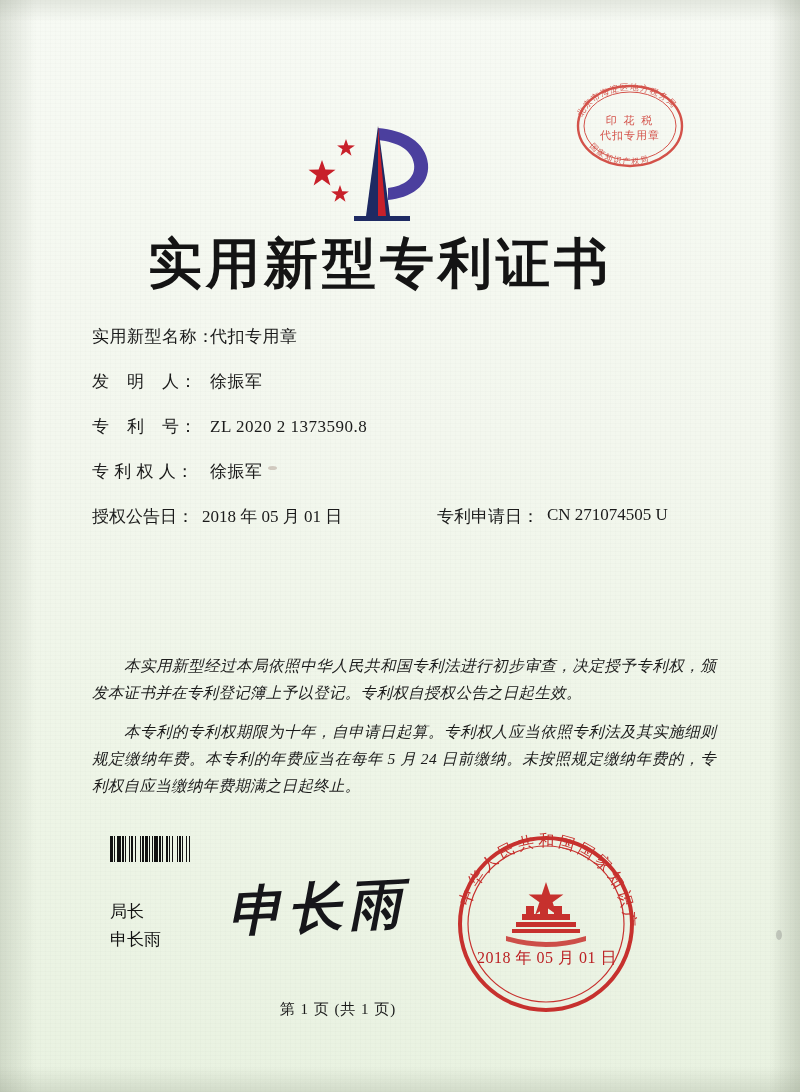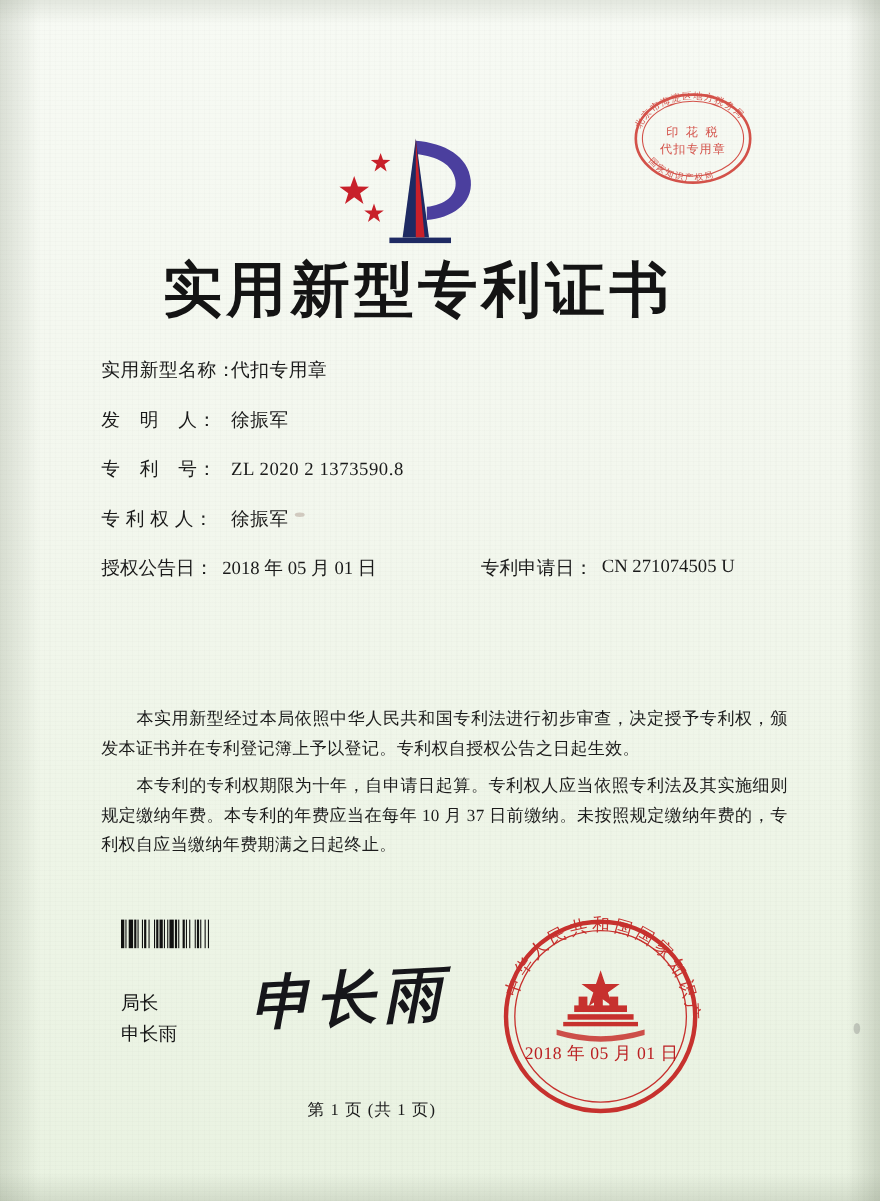--- a/index.html
+++ b/index.html
@@ -126,23 +126,24 @@
     position: absolute;
     left: 92px;
     top: 640px;
     width: 624px;
     font-size: 15.5px;
     line-height: 27px;
     color: #1b1b1b;
     text-align: justify;
   }
   .paragraphs p {
-    margin: 0 0 7px 0;
+    margin: 12px 0 7px 0;
     text-indent: 32px;
     letter-spacing: 0.3px;
+    font-style: italic;
   }
 
   
   .barcode {
     position: absolute;
     left: 110px;
     top: 836px;
     width: 150px;
     height: 26px;
     display: flex;
@@ -295,21 +296,21 @@
         <span class="col-b">
           <span class="lbl">专利申请日：</span>
           <span>CN 271074505 U</span>
         </span>
       </div>
 
     </div>
 
     <div class="paragraphs">
       <p>本实用新型经过本局依照中华人民共和国专利法进行初步审查，决定授予专利权，颁发本证书并在专利登记簿上予以登记。专利权自授权公告之日起生效。</p>
-      <p>本专利的专利权期限为十年，自申请日起算。专利权人应当依照专利法及其实施细则规定缴纳年费。本专利的年费应当在每年 10 月 37 日前缴纳。未按照规定缴纳年费的，专利权自应当缴纳年费期满之日起终止。</p>
+      <p>本专利的专利权期限为十年，自申请日起算。专利权人应当依照专利法及其实施细则规定缴纳年费。本专利的年费应当在每年 5 月 24 日前缴纳。未按照规定缴纳年费的，专利权自应当缴纳年费期满之日起终止。</p>
     </div>
 
     <div class="barcode" id="barcode">
         <i style="width:3px;background:#111;"></i>
         <i style="width:1px;background:transparent;"></i>
         <i style="width:1px;background:#111;"></i>
         <i style="width:2px;background:transparent;"></i>
         <i style="width:4px;background:#111;"></i>
         <i style="width:1px;background:transparent;"></i>
         <i style="width:2px;background:#111;"></i>

